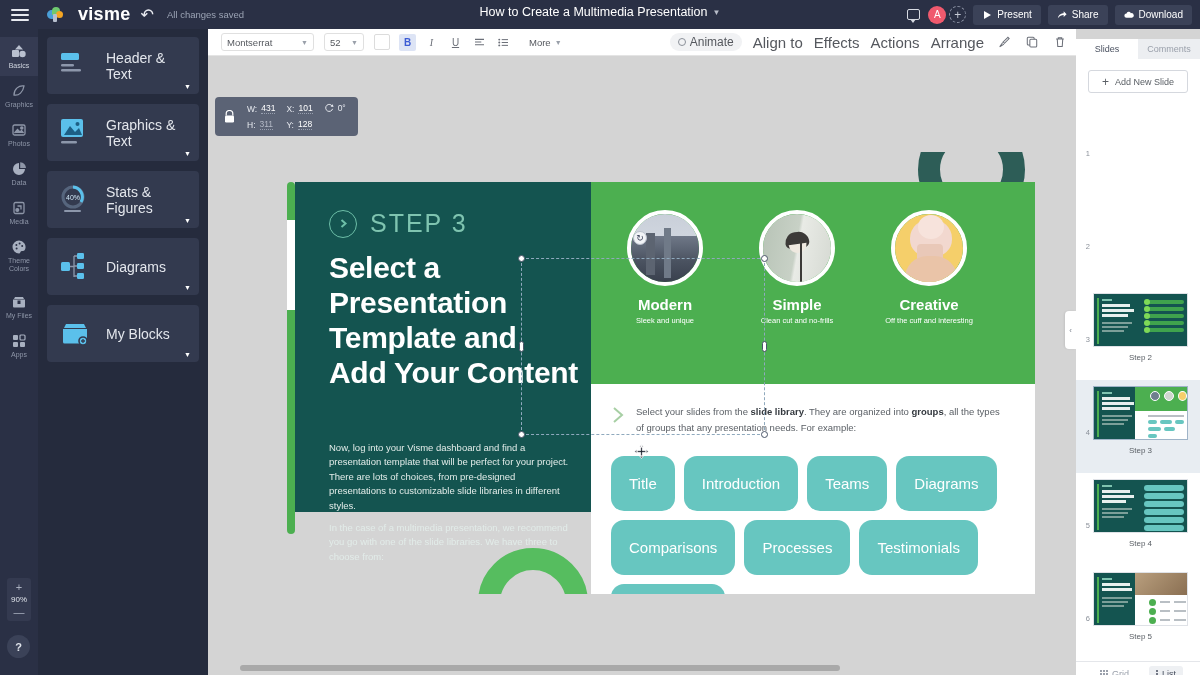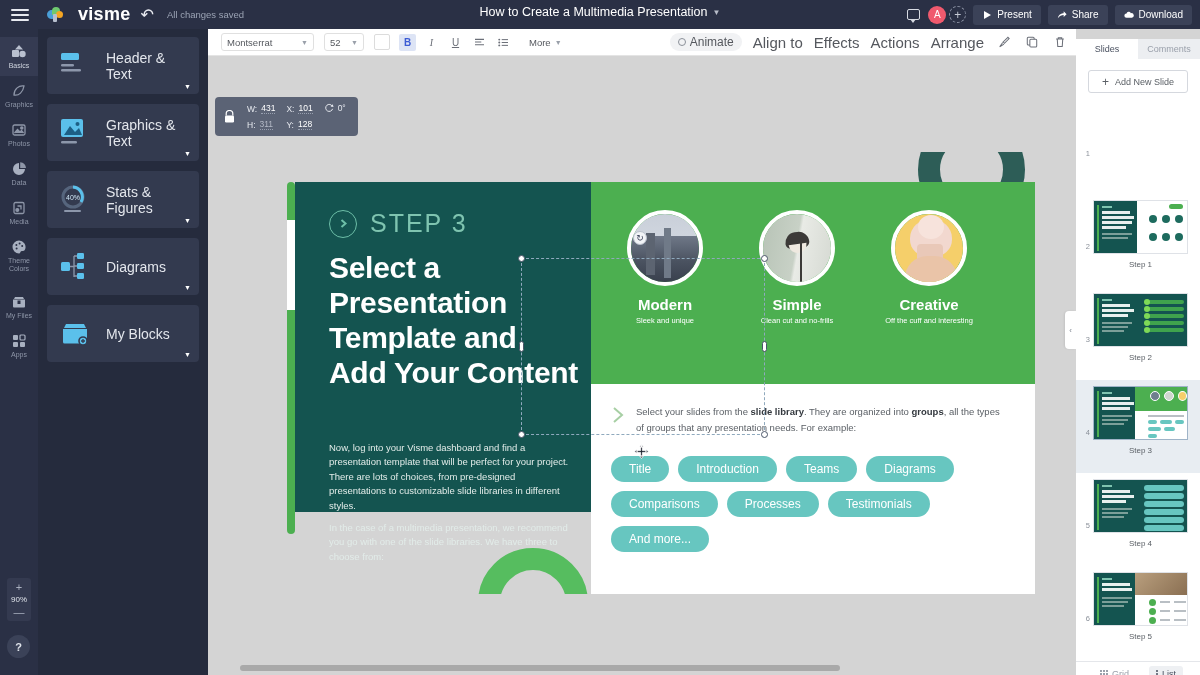--- a/index.html
+++ b/index.html
@@ -146,21 +146,21 @@
   .img-ice .scoop2 { position: absolute; left: 34%; top: 2%; width: 26px; height: 24px; background: #f7e3dc; border-radius: 50%; }
   .img-ice .cone { position: absolute; left: 32%; top: 44%; width: 26px; height: 34px; background: #e9c8b8; border-radius: 4px 4px 10px 10px; }
   .img-ice .hand { position: absolute; left: 14%; bottom: 0; width: 52px; height: 26px; background: #eac4a8; border-radius: 22px 22px 0 0; }
 
   
   .wl-arrow { position: absolute; left: 19px; top: 21px; width: 16px; height: 20px; }
   .wl-arrow svg { width: 16px; height: 20px; stroke: #a7cfa4; fill: none; stroke-width: 2; }
   .wl-text { position: absolute; left: 45px; top: 20px; width: 370px; color: #5b6066; font-size: 9.5px; line-height: 16px; }
   .wl-text b { color: #34393f; }
   .tags { position: absolute; left: 20px; top: 72px; width: 400px; display: flex; flex-wrap: wrap; gap: 9px; }
-  .tag { background: #67c6c0; color: #fff; border-radius: 13px; font-size: 12px; padding: 6px 18px; cursor: pointer; }
+  .tag { background: #67c6c0; color: #fff; border-radius: 13px; font-size: 15px; padding: 19px 18px; cursor: pointer; }
 
   .hscroll { position: absolute; left: 32px; bottom: 4px; width: 600px; height: 6px; background: #a9a9a9; border-radius: 3px; }
   .panel-tab { position: absolute; right: 0; top: 282px; width: 11px; height: 38px; background: #fff; border-radius: 4px 0 0 4px; display: flex; align-items: center; justify-content: center; font-size: 8px; color: #7c838f; cursor: pointer; box-shadow: -1px 0 2px rgba(0,0,0,.08); }
 
   
   .slides-panel { position: absolute; right: 0; top: 29px; width: 124px; height: 646px; background: #fff; margin-top: 10px; }
   .sp-tabs { display: flex; height: 20px; background: #eceef1; }
   .sp-tab { flex: 1; display: flex; align-items: center; justify-content: center; font-size: 9px; color: #9aa0ab; cursor: pointer; }
   .sp-tab.active { background: #fff; color: #4a5160; }
   .add-slide { margin: 11px auto 0; width: 100px; height: 23px; border: 1px solid #d5d8de; border-radius: 3px; display: flex; align-items: center; justify-content: center; gap: 6px; font-size: 9px; color: #5b6066; cursor: pointer; }
@@ -620,42 +620,20 @@
     </div>
 
     <div class="sp-list">
 
       <div class="sp-item">
         <div class="sp-num">1</div>
       </div>
 
       <div class="sp-item">
         <div class="sp-num">2</div>
-        <div class="sp-thumbwrap">
-          <div class="sp-thumb">
-            <div class="t-dark"></div>
-              <div class="t-right-white"></div>
-            <div class="t-gbar"></div>
-            <div class="t-step" style="left:8px;top:5px;width:10px;"></div>
-            <div class="t-h" style="top:10px;"></div>
-              <div class="t-h" style="top:15px;width:32px;"></div>
-            <div class="t-h" style="top:20px;width:30px;"></div>
-              <div class="t-h" style="top:25px;width:24px;"></div>
-            <div class="t-p" style="top:32px;"></div>
-              <div class="t-p" style="top:36px;width:26px;"></div>
-            <div class="t-pill" style="right:4px;top:3px;width:14px;height:5px;background:#4caf50;"></div>
-            <div class="t-dot" style="left:55px;top:14px;width:8px;height:8px;"></div>
-            <div class="t-dot" style="left:68px;top:14px;width:8px;height:8px;"></div>
-            <div class="t-dot" style="left:81px;top:14px;width:8px;height:8px;"></div>
-            <div class="t-dot" style="left:55px;top:32px;width:8px;height:8px;"></div>
-            <div class="t-dot" style="left:68px;top:32px;width:8px;height:8px;"></div>
-            <div class="t-dot" style="left:81px;top:32px;width:8px;height:8px;"></div>
-          </div>
-          <div class="sp-cap">Step 1</div>
-        </div>
       </div>
 
       <div class="sp-item">
         <div class="sp-num">3</div>
         <div class="sp-thumbwrap">
           <div class="sp-thumb">
             <div style="position:absolute;inset:0;background:#145450;"></div>
             <div class="t-gbar"></div>
             <div class="t-step" style="left:8px;top:5px;width:10px;"></div>
             <div class="t-h" style="top:10px;"></div>

